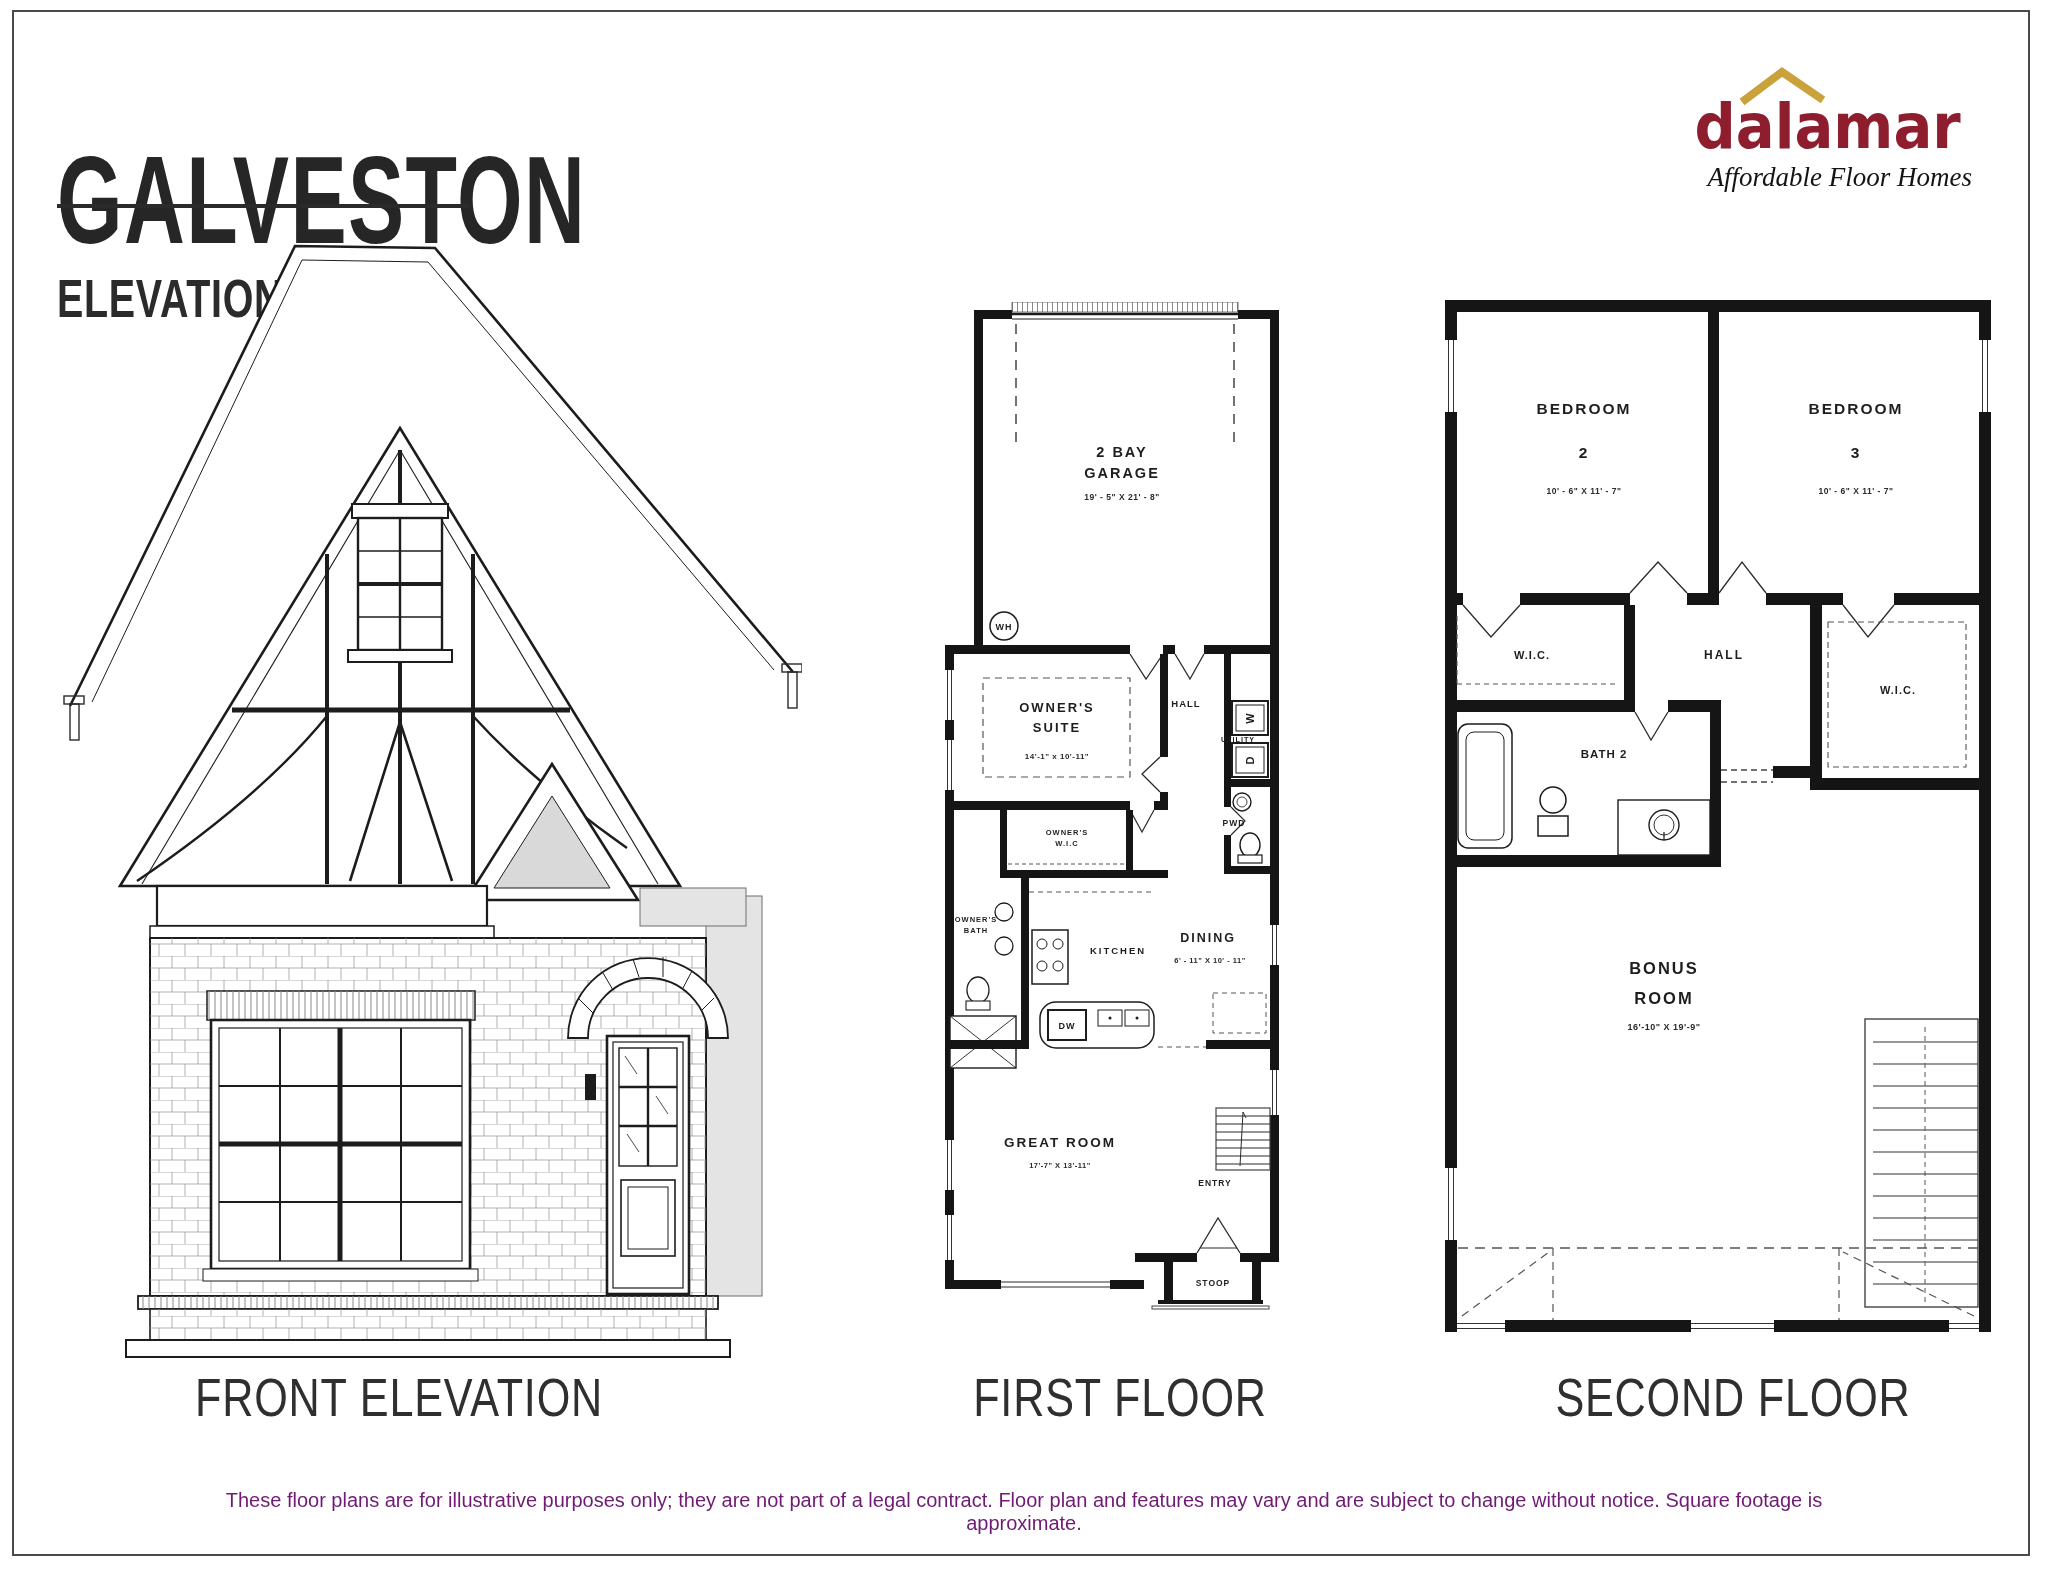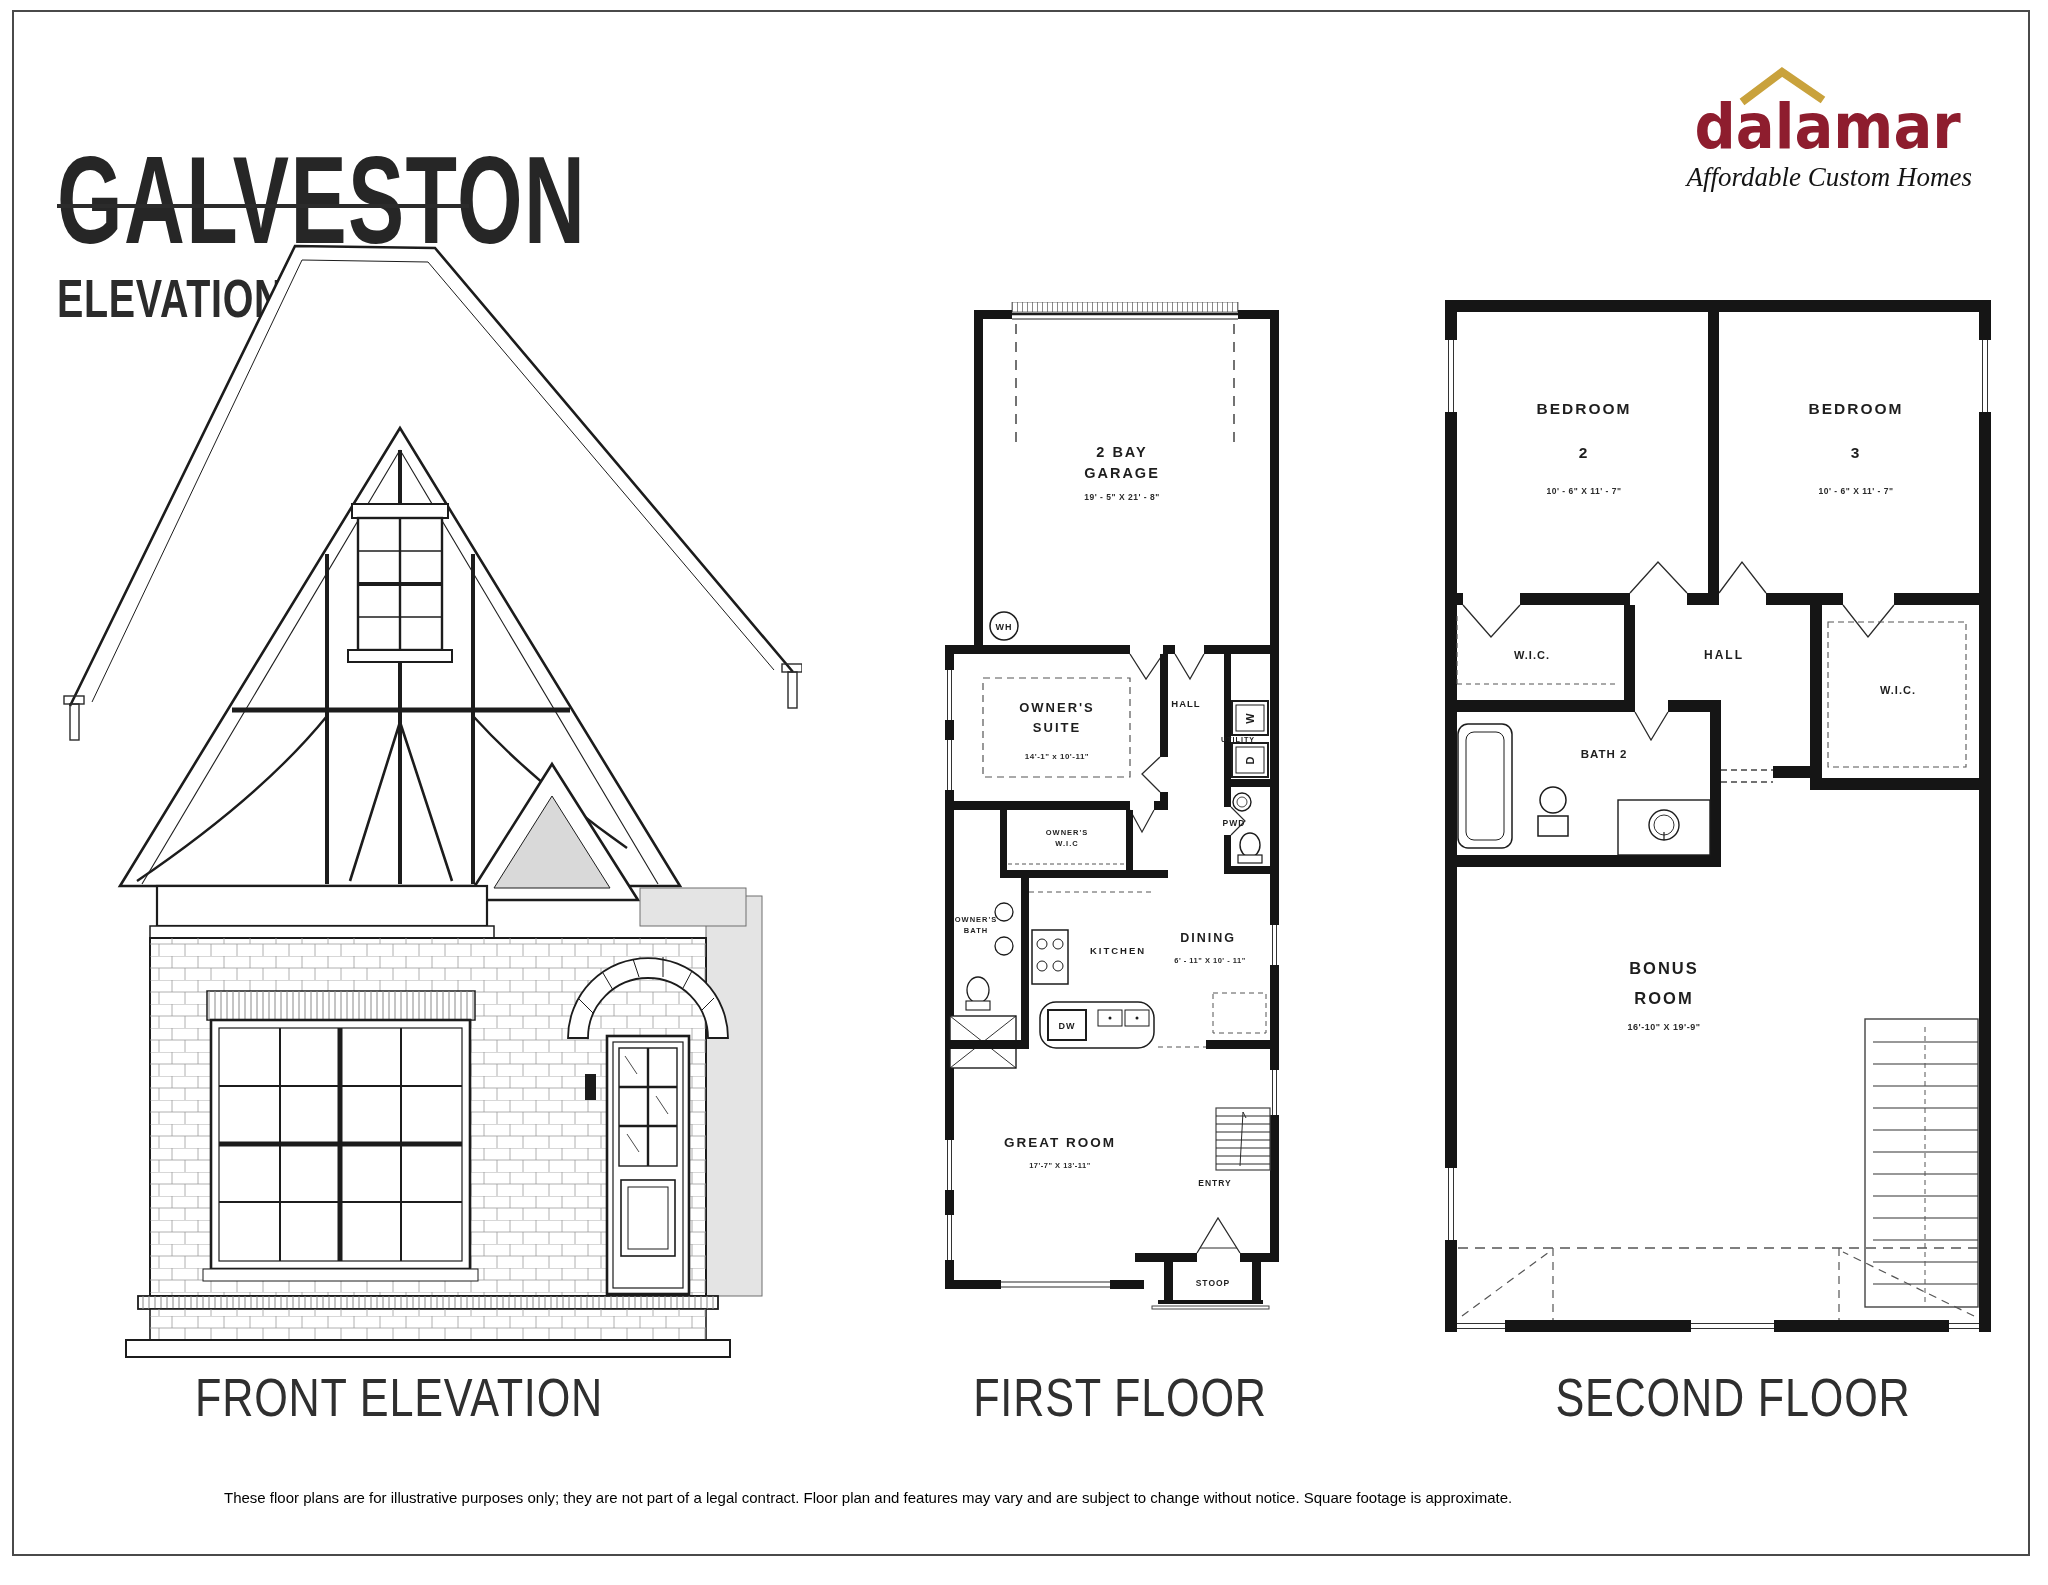--- a/index.html
+++ b/index.html
@@ -10,21 +10,21 @@
   .title-rule{left:57px;top:204px;width:412px;height:4px;background:#2b2b2b;}
   .subtitle{left:57px;top:222px;font-size:54px;letter-spacing:1px;transform:scaleX(0.73);transform-origin:left top;white-space:nowrap;color:#2b2b2b;}
   .logo{left:1652px;top:60px;width:320px;text-align:right;}
   .logo-roof{position:absolute;left:40px;top:4px;}
   .logo-brand{display:block;margin-top:36px;font-family:"DejaVu Sans",sans-serif;font-size:62px;font-weight:bold;line-height:1;color:#8e1d2e;transform:scaleX(0.93);transform-origin:center top;letter-spacing:0px;}
   .logo-tagline{display:block;margin-top:4px;font-family:"Liberation Serif",serif;font-style:italic;font-size:27px;color:#141414;}
   .caption{top:1366px;font-size:54px;letter-spacing:1px;color:#2f2f2f;text-align:center;transform:scaleX(0.8);transform-origin:center top;white-space:nowrap;}
   .cap-elev{left:145px;width:500px;}
   .cap-ff{left:920px;width:400px;}
   .cap-sf{left:1483px;width:500px;}
-  .disclaimer{left:224px;top:1489px;width:1600px;text-align:left;font-size:15px;color:#000000;}
+  .disclaimer{left:224px;top:1489px;width:1600px;text-align:center;font-size:20px;color:#701a75;}
   svg text{font-family:"Liberation Sans",sans-serif;fill:#1e1e1e;text-anchor:middle;}
   .rn{font-weight:bold;letter-spacing:2px;}
   .rd{font-weight:bold;letter-spacing:0.5px;fill:#2a2a2a;}
   .sm{font-weight:bold;letter-spacing:1px;}
   .wall{fill:#151515;}
   .thin{stroke:#2a2a2a;fill:none;}
 </style>
 </head>
 <body>
 
@@ -32,21 +32,21 @@
 
 <h1 class="abs title">GALVESTON</h1>
 <div class="abs title-rule"></div>
 <h2 class="abs subtitle">ELEVATION B</h2>
 
 <div class="abs logo">
   <svg class="logo-roof" width="180" height="42" viewBox="0 0 180 42">
     <polyline points="50,38 90,8 131,36" fill="none" stroke="#c9a23c" stroke-width="8"></polyline>
   </svg>
   <span class="logo-brand">dalamar</span>
-  <span class="logo-tagline">Affordable Custom Homes</span>
+  <span class="logo-tagline">Affordable Floor Homes</span>
 </div>
 
 <svg class="abs" style="left:62px;top:236px;" width="740" height="1126" viewBox="0 0 740 1126">
   <defs>
     <pattern id="brick1" width="26" height="24" patternUnits="userSpaceOnUse">
       <path d="M0 0H26 M0 12H26 M6 0V12 M19 12V24" stroke="#9a9a9a" stroke-width="0.8" fill="none"></path>
     </pattern>
     <pattern id="hatch1" width="6" height="12" patternUnits="userSpaceOnUse">
       <path d="M3 0V12" stroke="#8a8a8a" stroke-width="1" fill="none"></path>
     </pattern>

